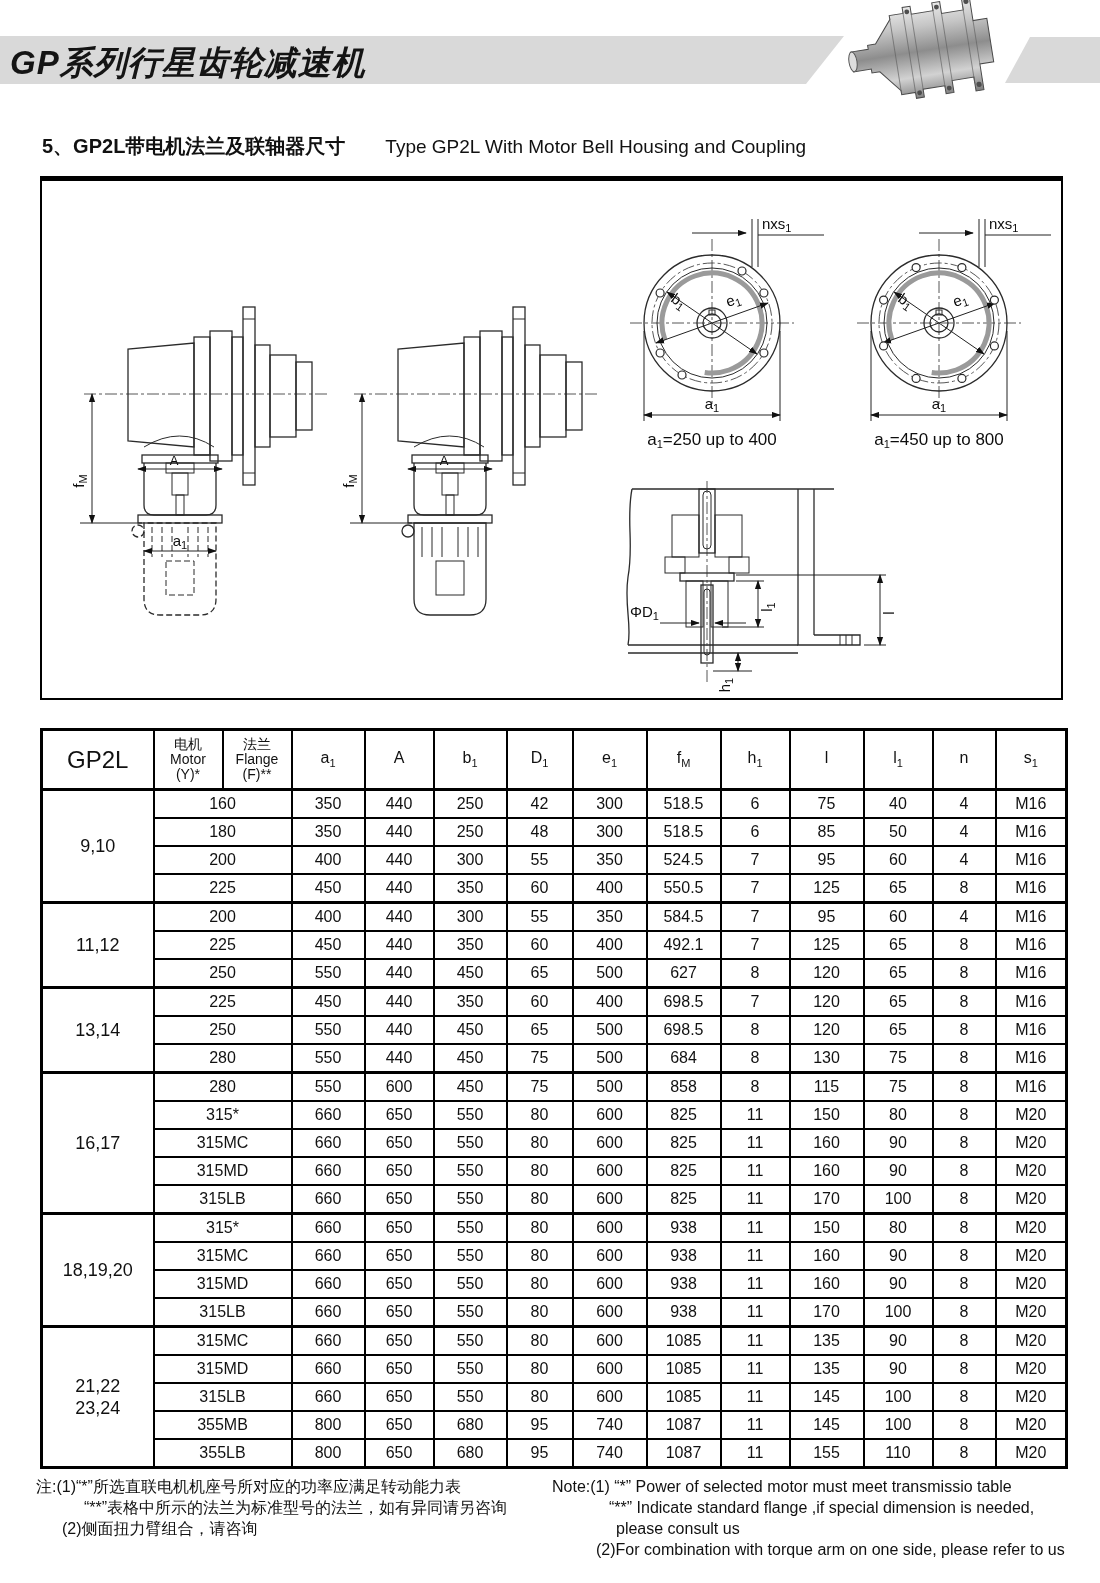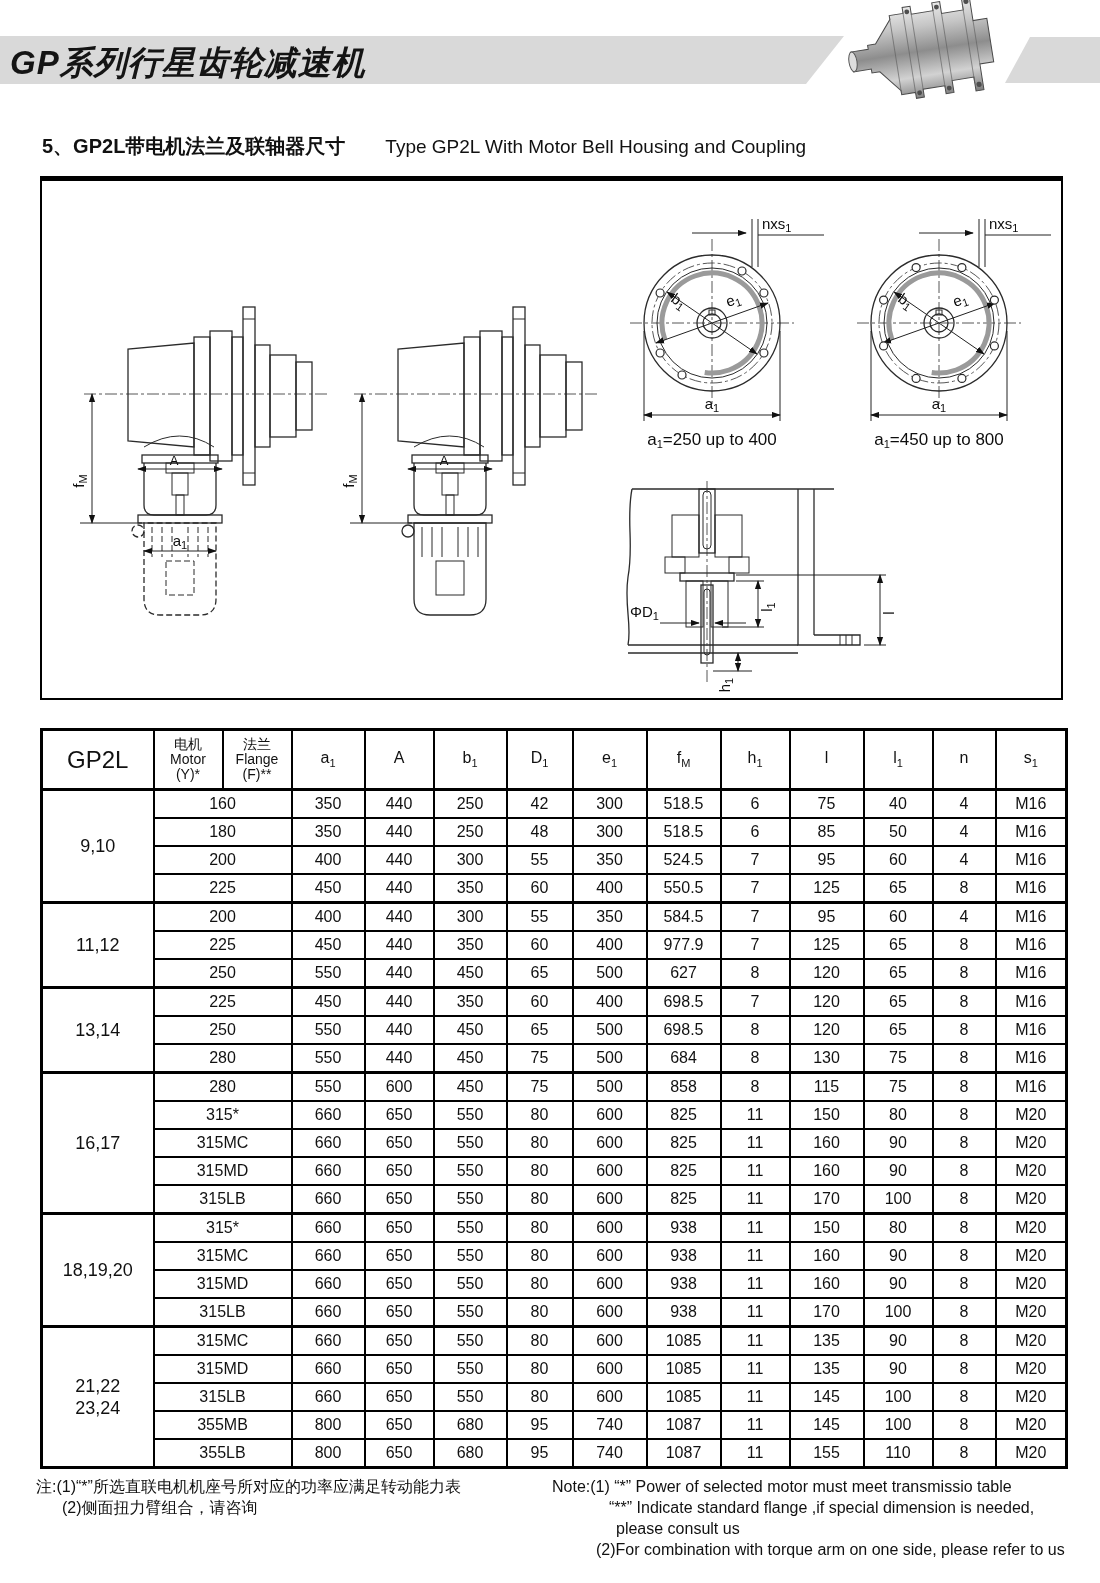--- a/index.html
+++ b/index.html
@@ -390,21 +390,21 @@
           <td>4</td>
           <td>M16</td>
         </tr>
         <tr>
           <td colspan="2">225</td>
           <td>450</td>
           <td>440</td>
           <td>350</td>
           <td>60</td>
           <td>400</td>
-          <td>977.9</td>
+          <td>492.1</td>
           <td>7</td>
           <td>125</td>
           <td>65</td>
           <td>8</td>
           <td>M16</td>
         </tr>
         <tr>
           <td colspan="2">250</td>
           <td>550</td>
           <td>440</td>
@@ -668,20 +668,21 @@
           <td>110</td>
           <td>8</td>
           <td>M20</td>
         </tr>
       </tbody>
 </table>
 </div>
 
 <div class="notes notes-zh">
   <div>注:(1)“*”所选直联电机机座号所对应的功率应满足转动能力表</div>
+  <div class="ind-zh2">“**”表格中所示的法兰为标准型号的法兰，如有异同请另咨询</div>
   <div class="ind-zh3">(2)侧面扭力臂组合，请咨询</div>
 </div>
 <div class="notes notes-en">
   <div>Note:(1) “*” Power of selected motor must meet transmissio table</div>
   <div class="ind-en2">“**” Indicate standard flange ,if special dimension is needed,</div>
   <div class="ind-en3">please  consult us</div>
   <div class="ind-en4">(2)For combination with torque arm on one side, please refer to us</div>
 </div>
 
 </body></html>

